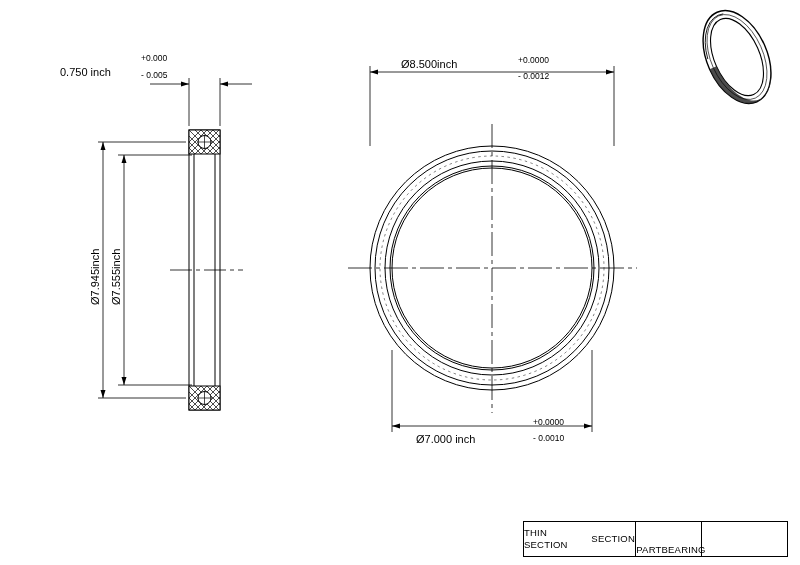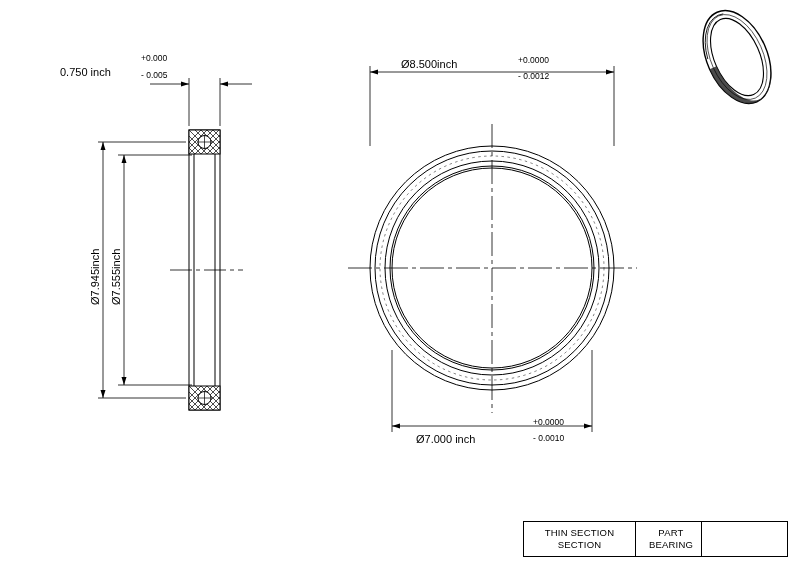--- a/index.html
+++ b/index.html
@@ -38,35 +38,35 @@
     top: 521px;
     width: 265px;
     height: 36px;
     border: 1px solid #000;
     box-sizing: border-box;
     display: flex;
   }
   .tb-cell {
     box-sizing: border-box;
     display: flex;
-    flex-direction: column;
+    flex-direction: row;
     align-items: center;
     justify-content: center;
     font-size: 9.5px;
     line-height: 1.25;
     letter-spacing: 0.2px;
   }
   .tb-c1 {
     width: 112px;
     border-right: 1px solid #000;
   }
   .tb-c2 {
     width: 66px;
     border-right: 1px solid #000;
-    align-items: center;
+    align-items: flex-end;
     padding-left: 5px;
   }
   .tb-c3 {
     flex: 1;
     font-size: 16px;
     font-weight: bold;
     letter-spacing: 0.3px;
   }
 </style>
 </head>

